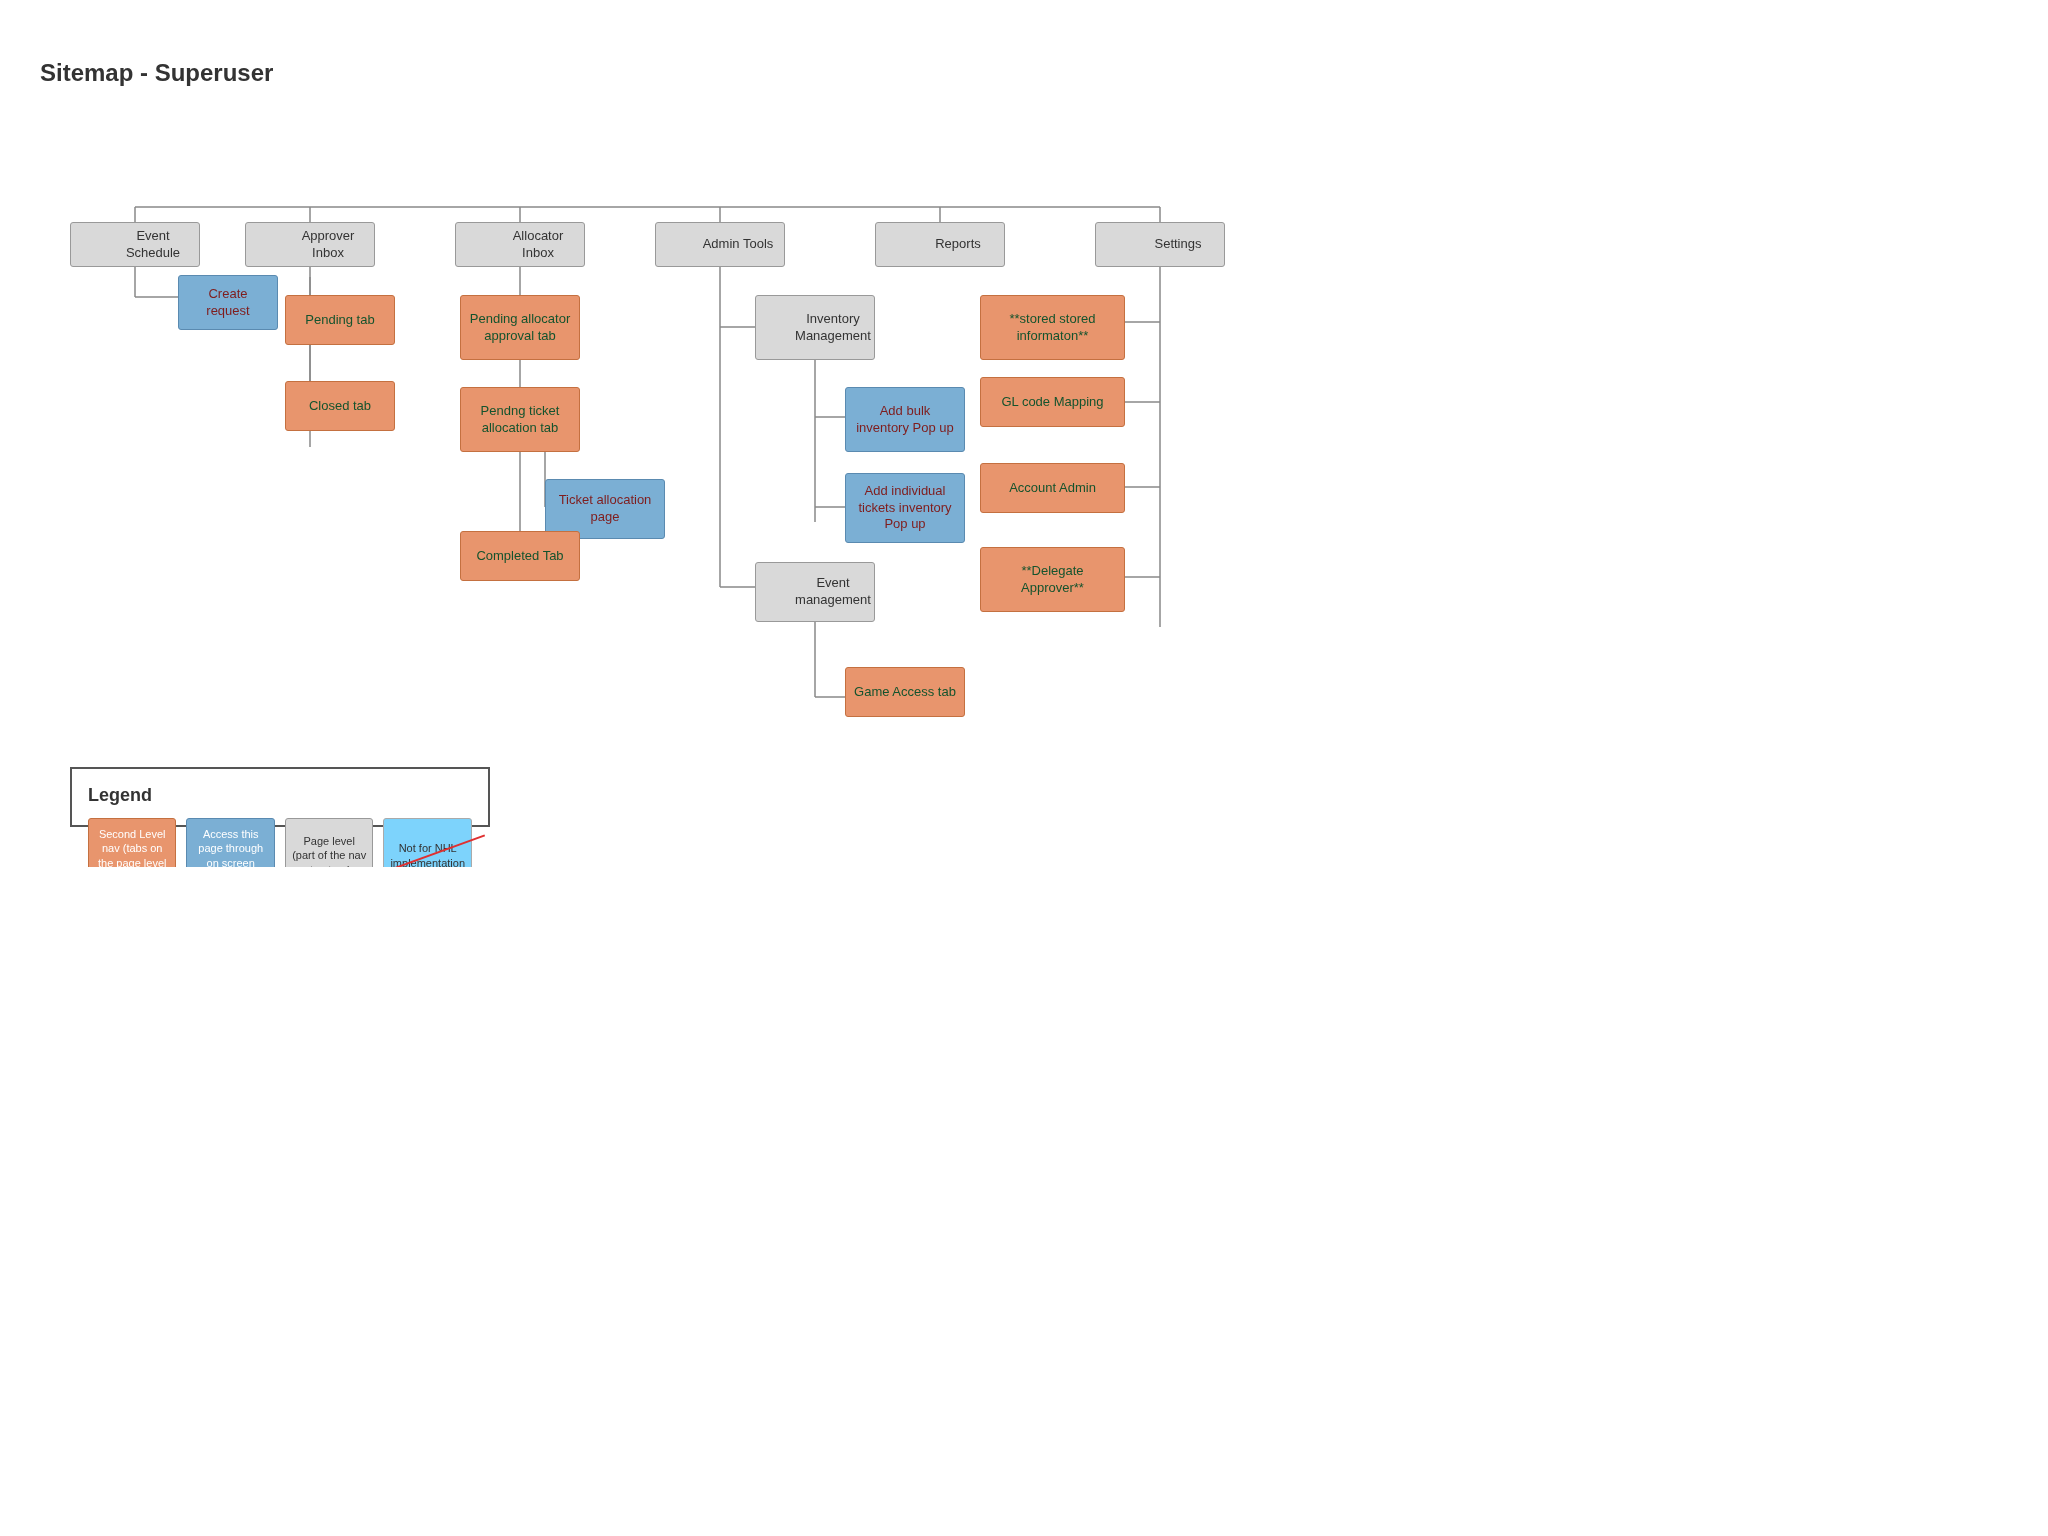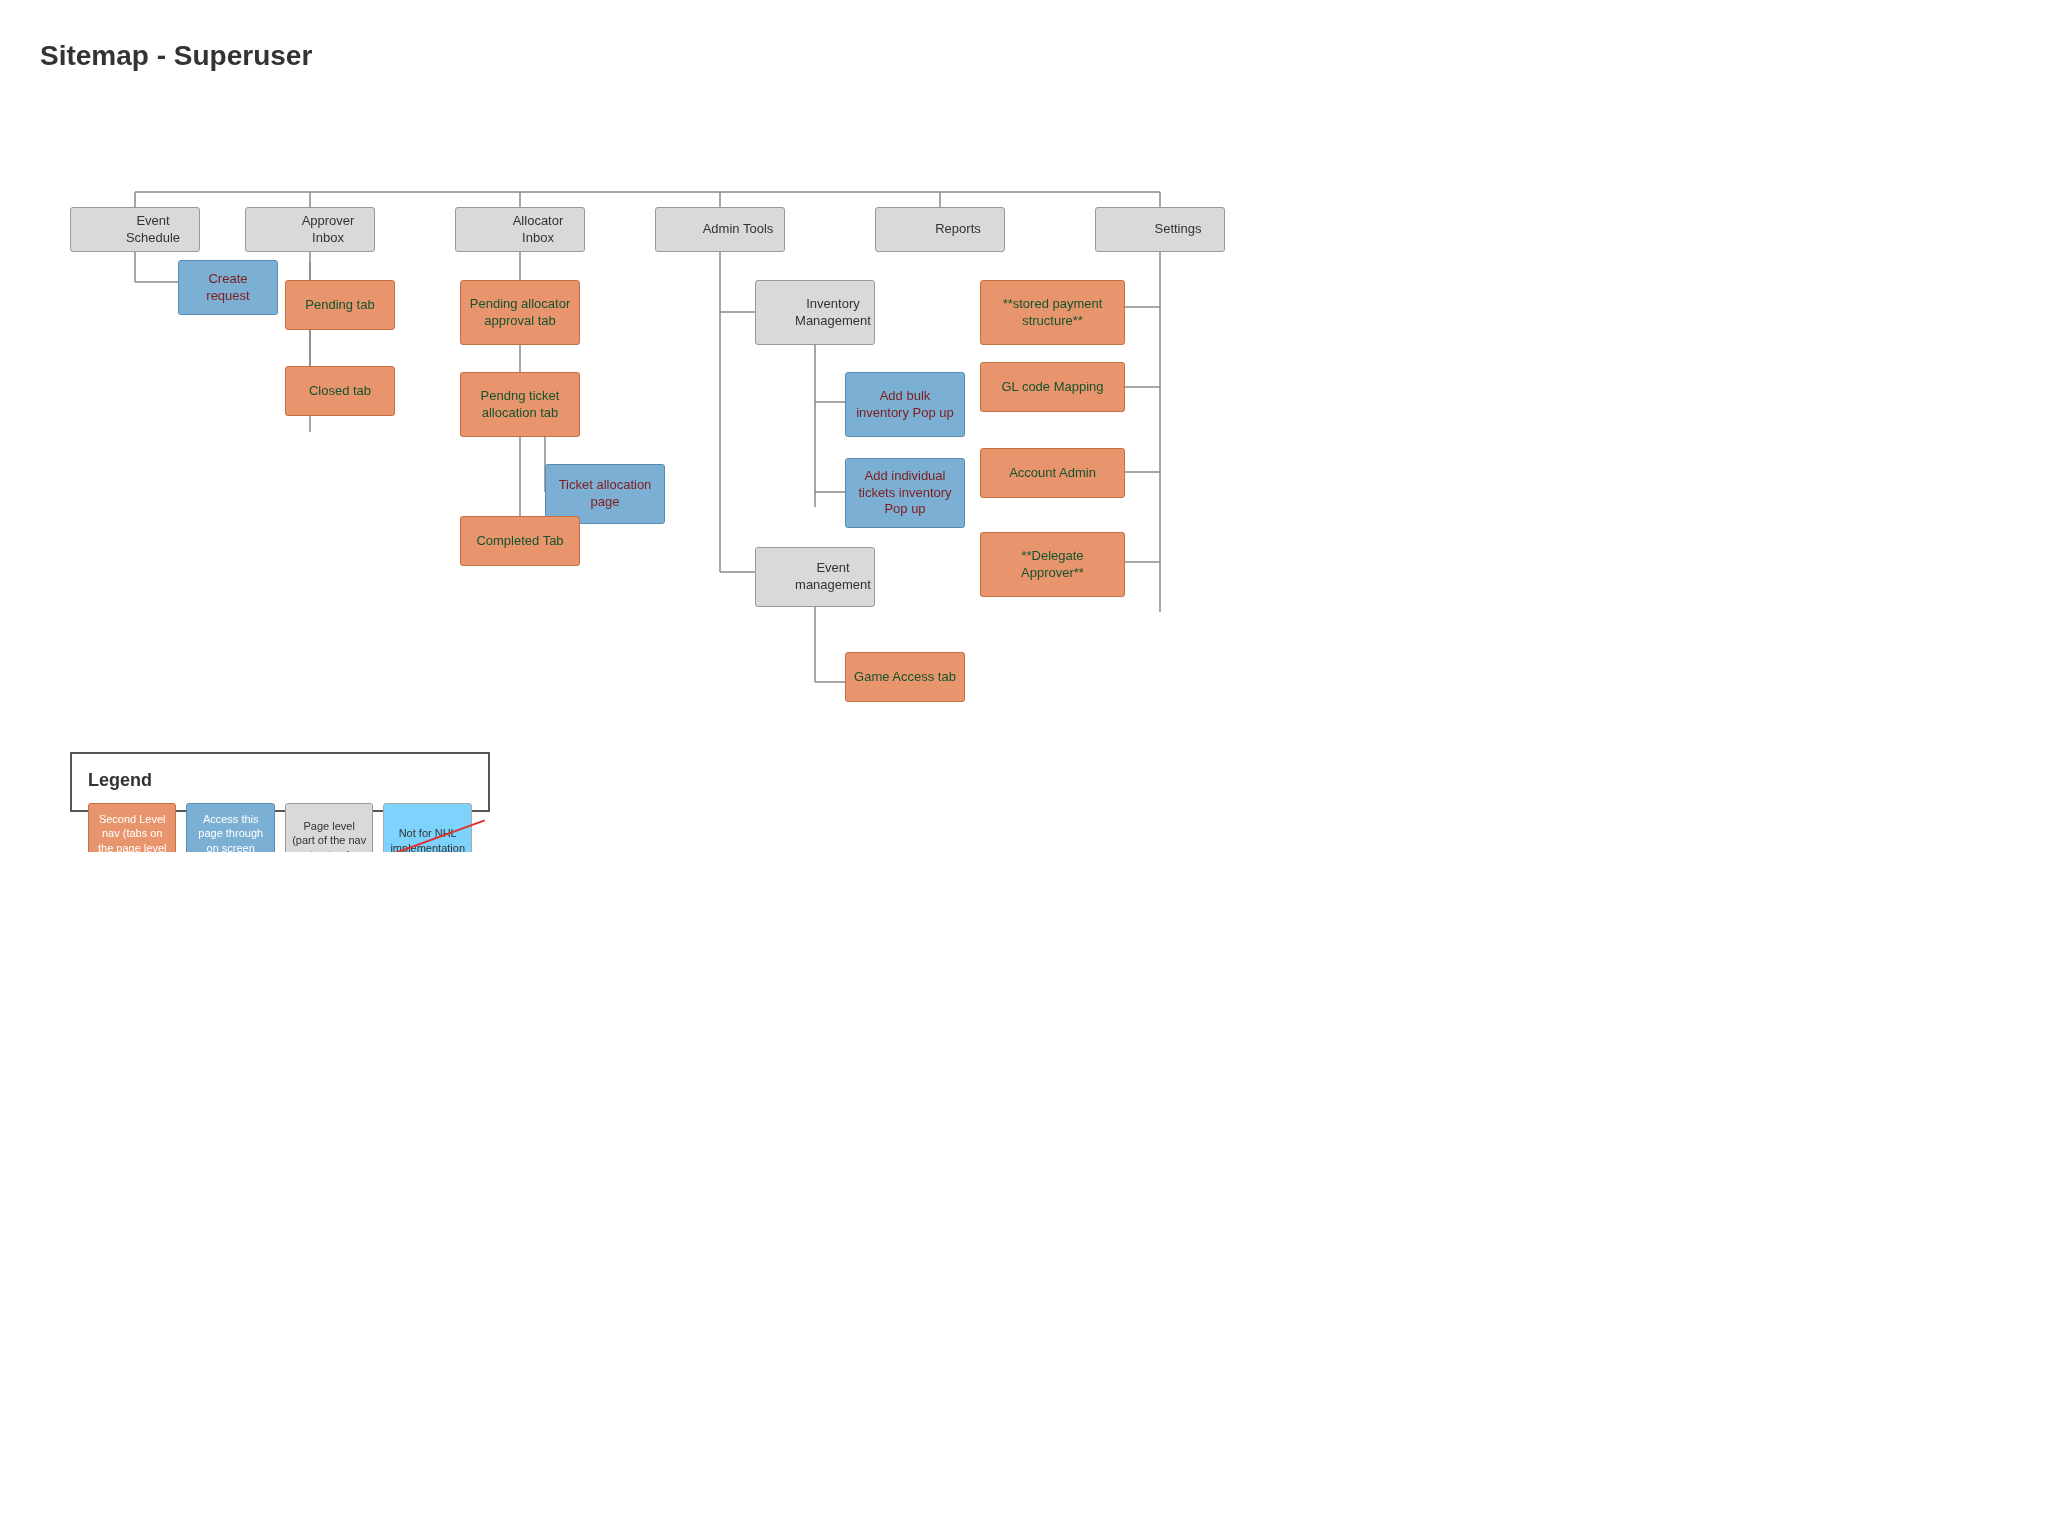--- a/index.html
+++ b/index.html
@@ -4,23 +4,24 @@
   <style>
     * { box-sizing: border-box; margin: 0; padding: 0; }
     body {
       background: #fff;
       font-family: Arial, sans-serif;
       font-size: 13px;
       color: #333;
       padding: 40px;
     }
     h1 {
-      font-size: 28px;
+      font-size: 24px;
       font-weight: bold;
       margin-bottom: 40px;
+      margin-top: 19px;
     }
     .sitemap-container {
       position: relative;
       width: 100%;
       min-height: 700px;
     }
     svg.connector-layer {
       position: absolute;
       top: 0; left: 0;
       width: 100%;
@@ -202,21 +203,21 @@
   <div class="node node-gray" style="left:715px; top:168px; width:120px; height:65px;">Inventory Management</div>
 
   <div class="node node-blue" style="left:805px; top:260px; width:120px; height:65px;">Add bulk inventory Pop up</div>
 
   <div class="node node-blue" style="left:805px; top:346px; width:120px; height:70px;">Add individual tickets inventory Pop up</div>
 
   <div class="node node-gray" style="left:715px; top:435px; width:120px; height:60px;">Event management</div>
 
   <div class="node node-orange" style="left:805px; top:540px; width:120px; height:50px;">Game Access tab</div>
 
-  <div class="node node-orange" style="left:940px; top:168px; width:145px; height:65px;">**stored payment structure**</div>
+  <div class="node node-orange" style="left:940px; top:168px; width:145px; height:65px;">**stored stored informaton**</div>
 
   <div class="node node-orange" style="left:940px; top:250px; width:145px; height:50px;">GL code Mapping</div>
 
   <div class="node node-orange" style="left:940px; top:336px; width:145px; height:50px;">Account Admin</div>
 
   <div class="node node-orange" style="left:940px; top:420px; width:145px; height:65px;">**Delegate Approver**</div>
 
   <div class="legend" style="top: 640px;">
     <h3>Legend</h3>
     <div class="legend-items">

